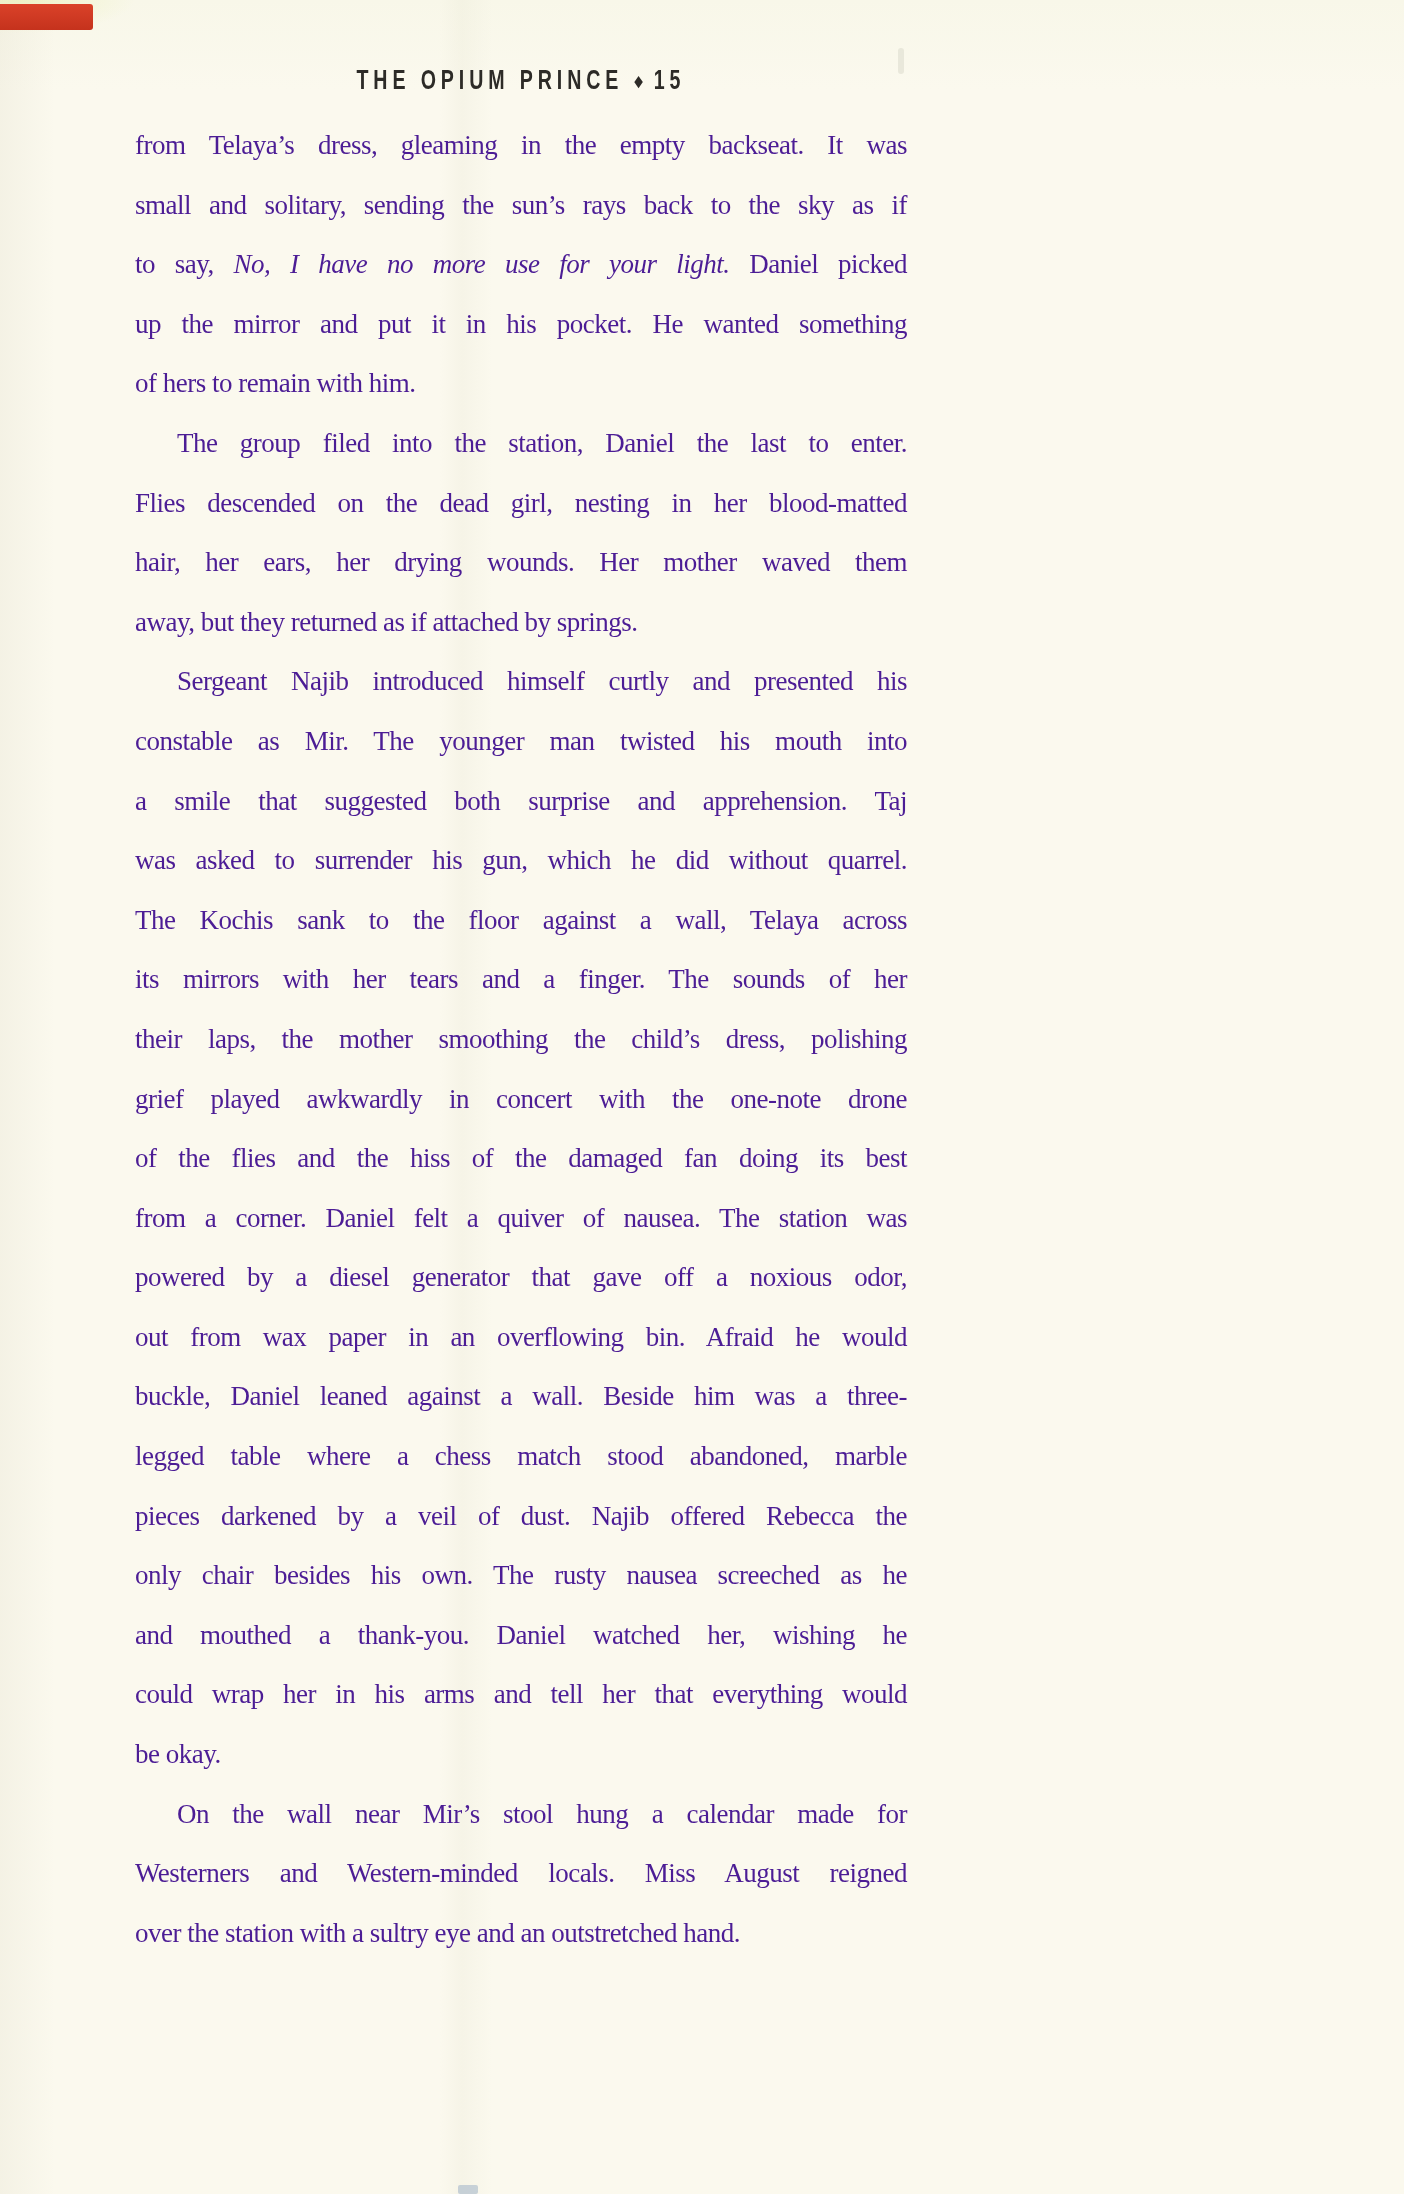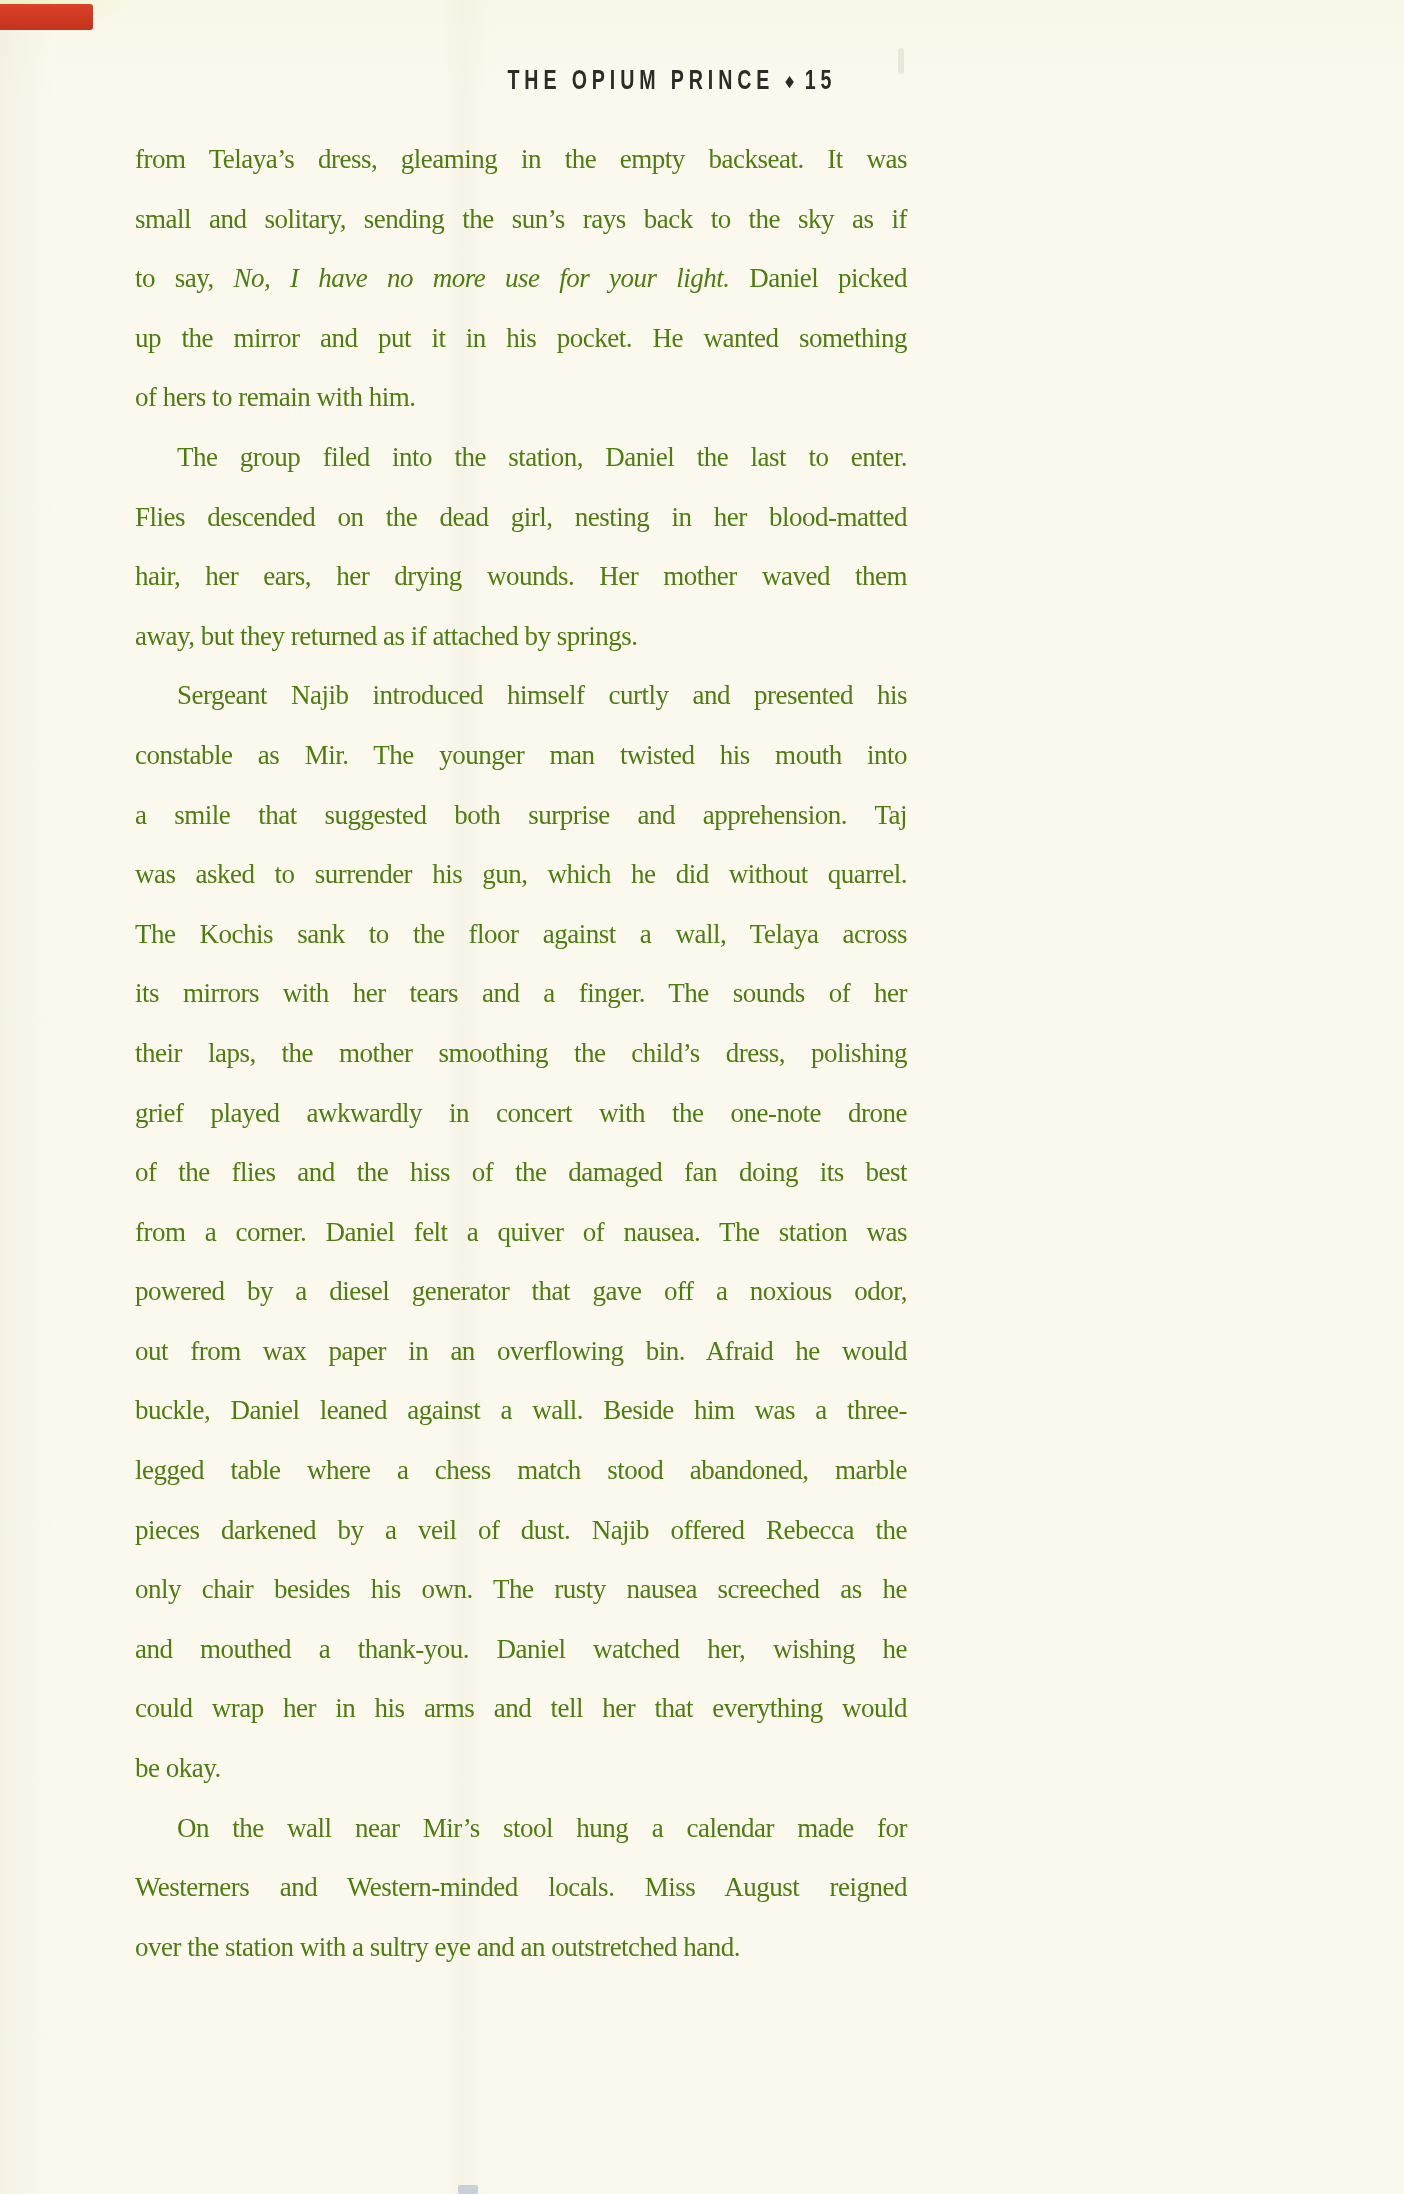--- a/index.html
+++ b/index.html
@@ -31,21 +31,21 @@
     background: linear-gradient(180deg, #da4229 0%, #c5321d 100%);
     border-radius: 0 3px 3px 0;
   }
 
   .running-header {
     position: absolute;
     top: 64px;
     left: 135px;
     width: 772px;
     display: flex;
-    justify-content: flex-end;
+    justify-content: center;
   }
   .header-inner {
     display: flex;
     align-items: center;
     gap: 16px;
     transform: scaleX(0.70);
     font-family: "Liberation Sans", sans-serif;
     font-weight: 700;
     font-size: 28px;
     letter-spacing: 7px;
@@ -54,26 +54,26 @@
   }
   .header-inner .diamond {
     font-size: 15px;
     letter-spacing: 0;
     transform: translateY(1px);
   }
 
   .body-text {
     position: absolute;
     left: 135px;
-    top: 130px;
+    top: 116px;
     width: 772px;
     font-size: 27px;
     line-height: 59.6px;
     letter-spacing: -0.5px;
-    color: #4d7c0f;
+    color: #4c1d95;
   }
   .body-text p {
     margin: 0;
     padding: 0;
   }
   .tline {
     display: block;
     text-align: justify;
     text-align-last: justify;
     white-space: normal;

